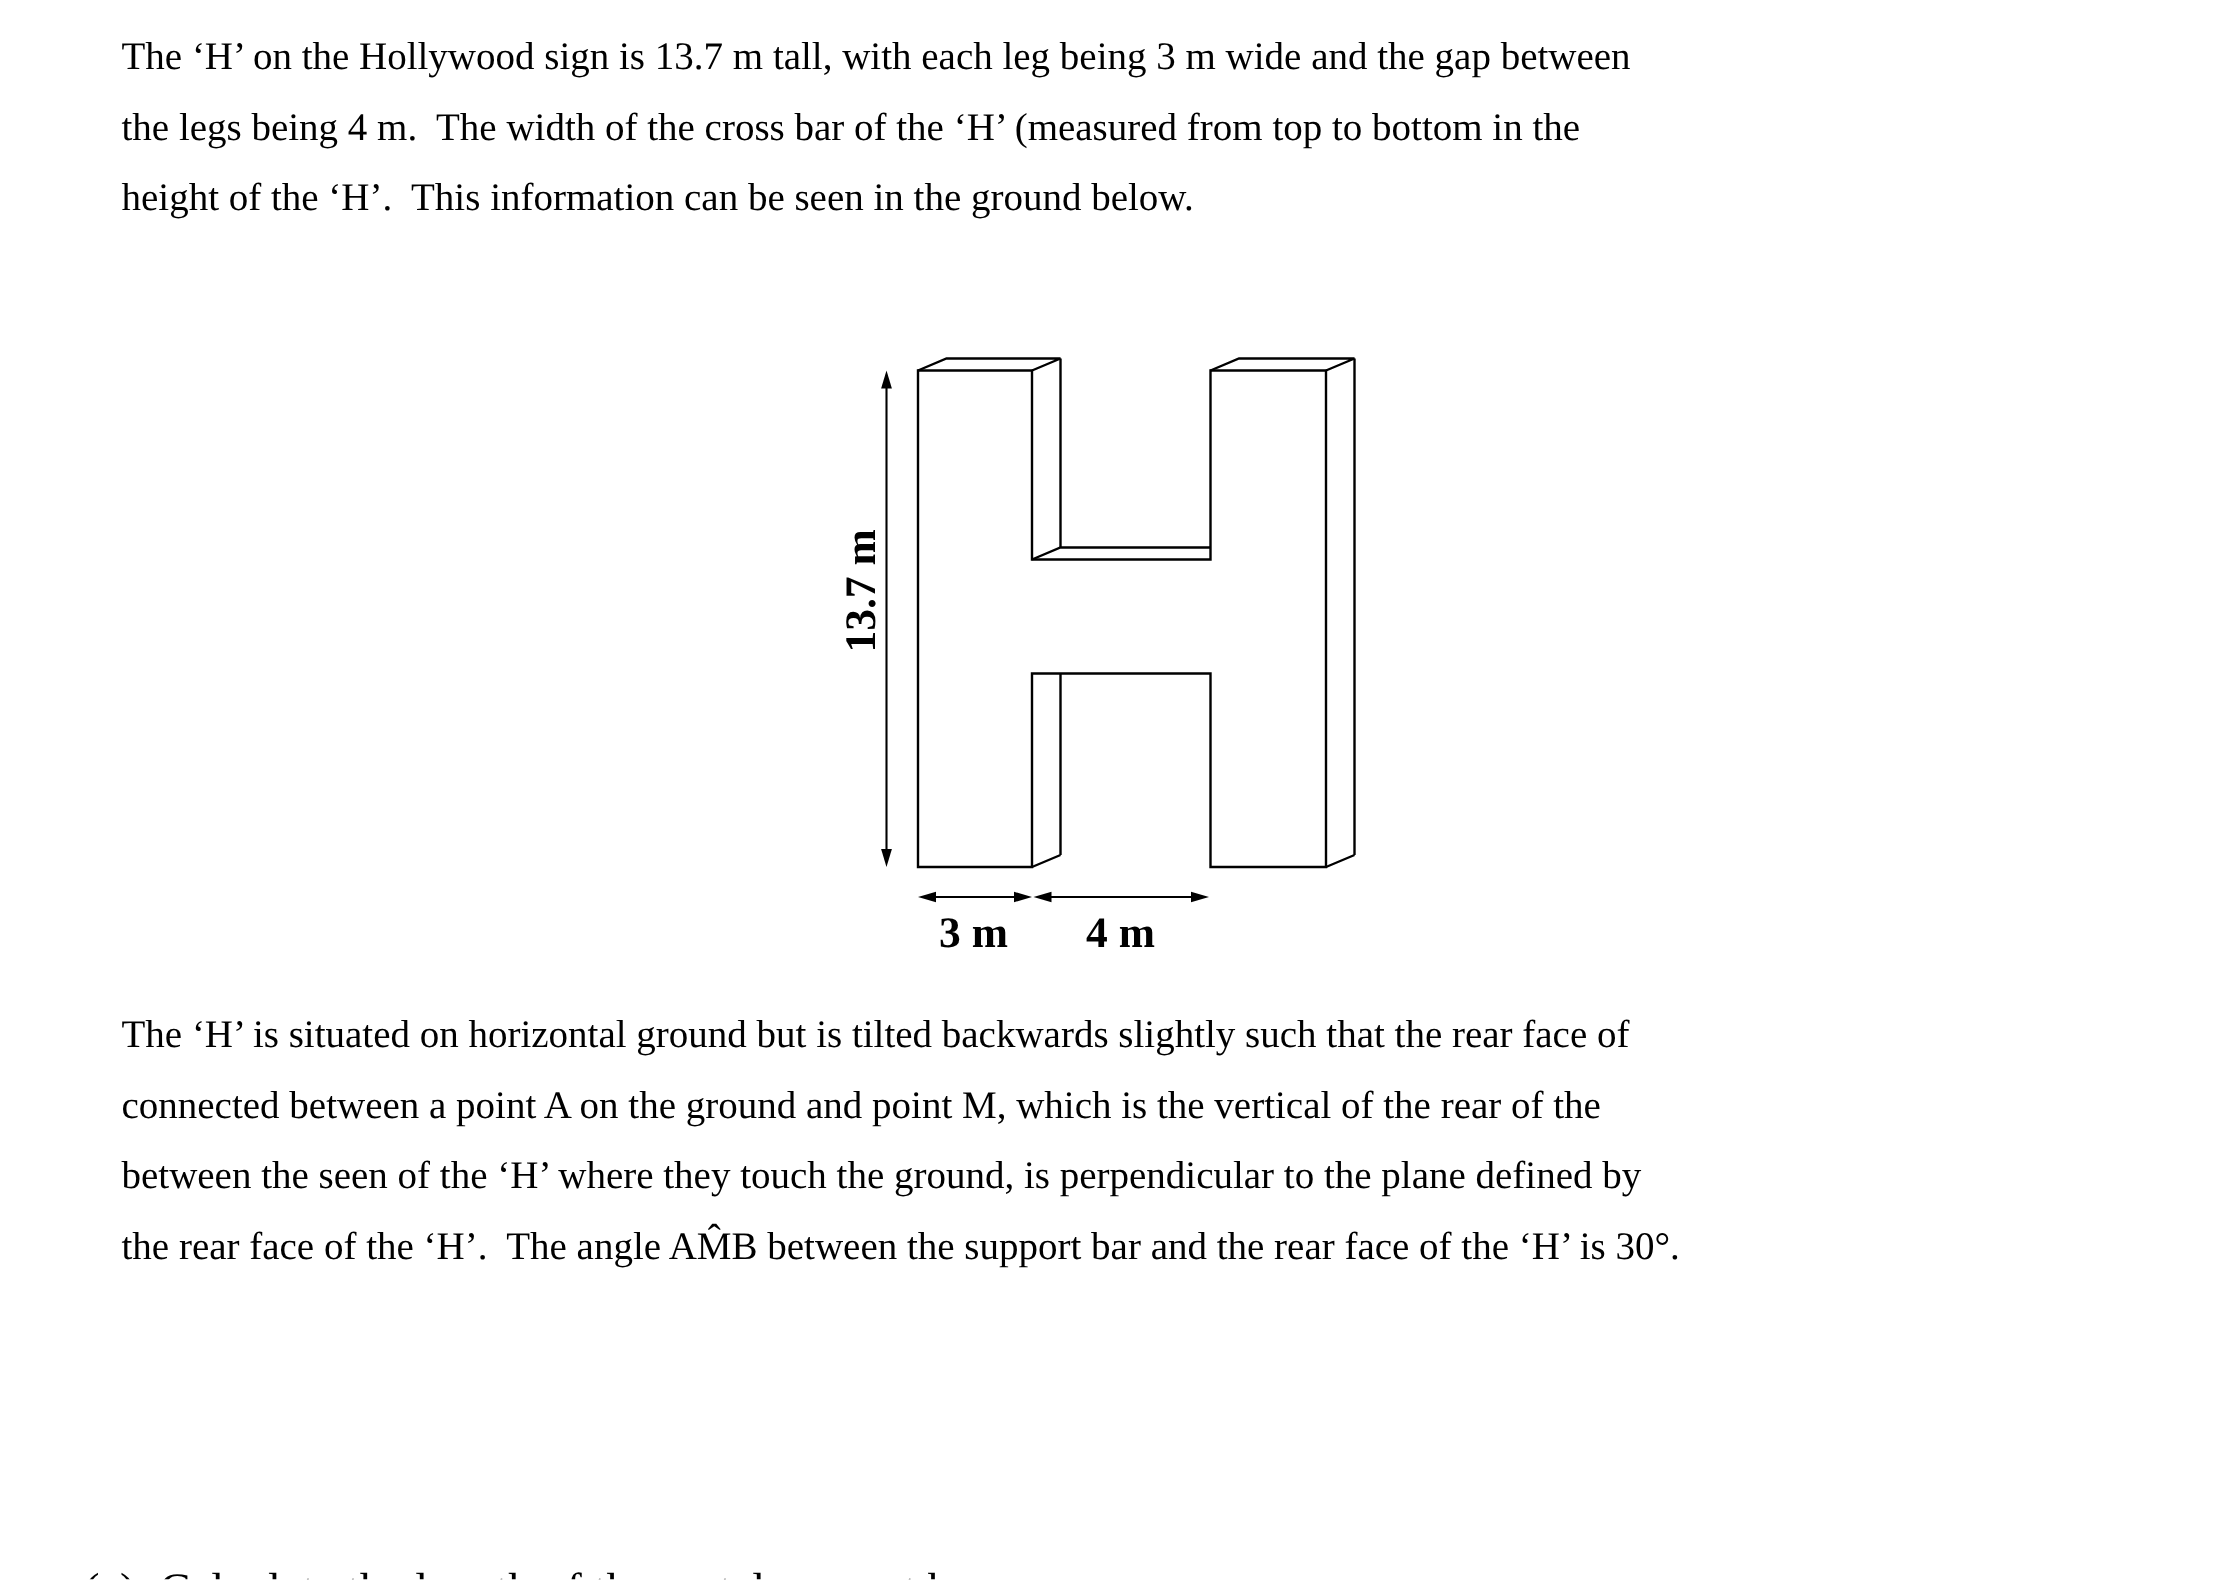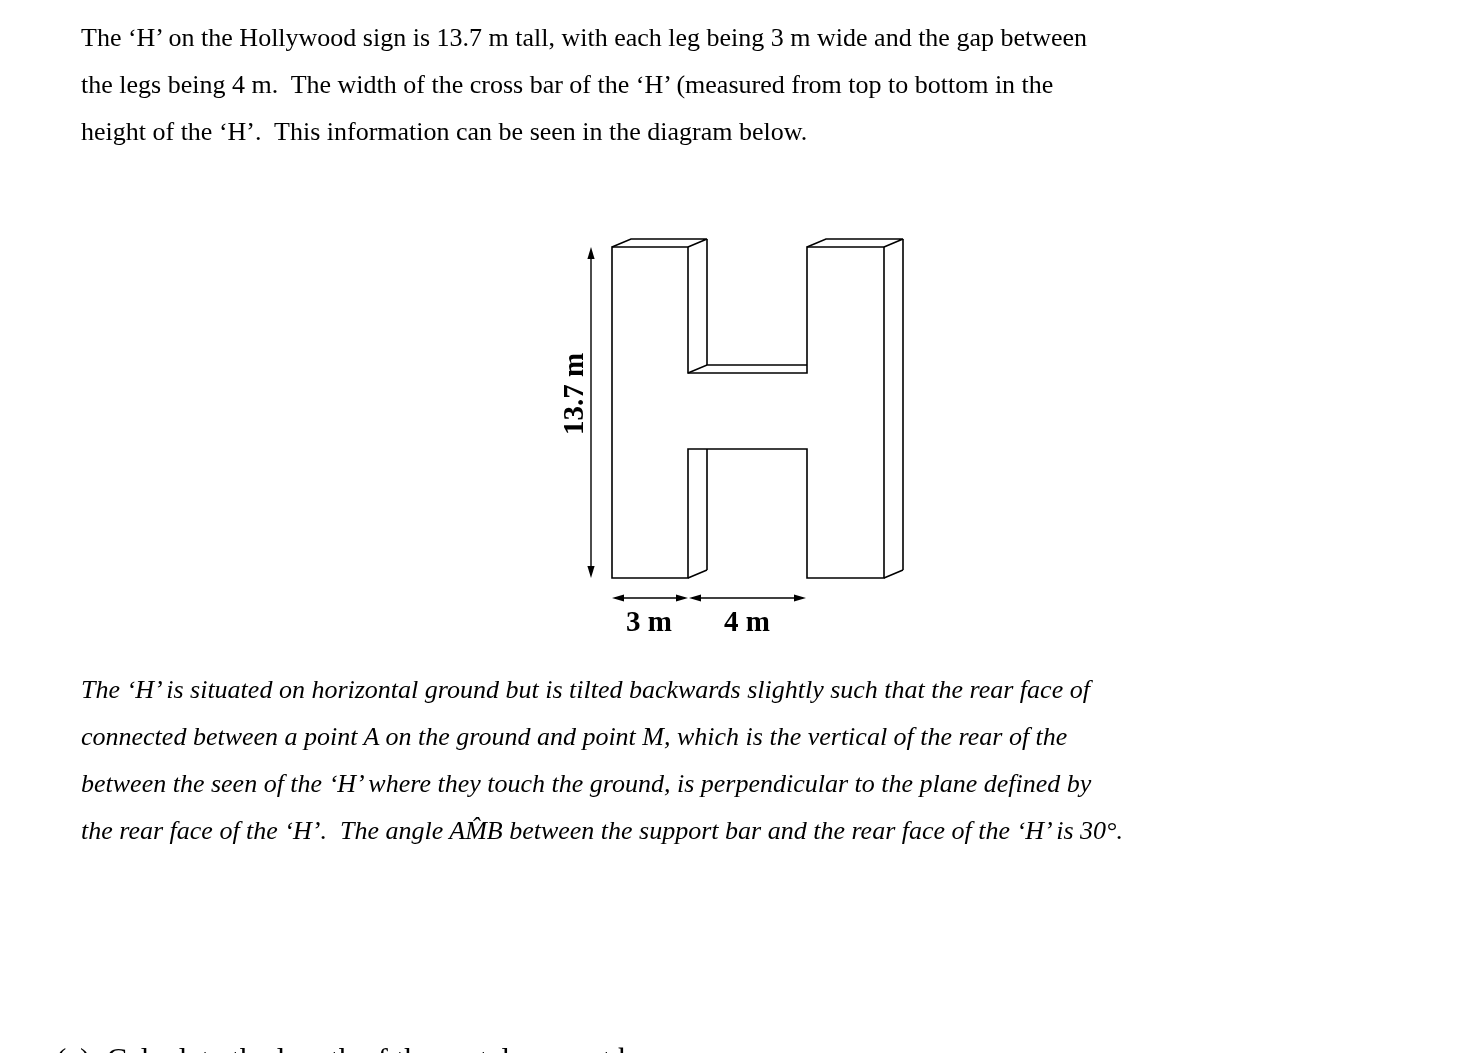--- a/index.html
+++ b/index.html
@@ -16,21 +16,21 @@
     position: absolute;
     left: 33px;
     font-size: 26px;
     line-height: 47px;
     margin-left: 48px;
   }
   .tline {
     white-space: pre;   
   }
   .para-intro { top: 14px; }
-  .para-body  { top: 666px; font-style: italic; }
+  .para-body  { top: 666px; }
   .question {
     position: absolute;
     left: 25px;
     top: 989px;
     font-size: 31px;
     line-height: 47px;
     white-space: pre;
   }
   .qtext { margin-left: 16px; }
   .diagram {
@@ -61,21 +61,21 @@
   }
 </style>
 </head>
 <body>
 
 <div class="page">
 
   <div class="para para-intro">
     <div class="tline">The ‘H’ on the Hollywood sign is 13.7 m tall, with each leg being 3 m wide and the gap between</div>
     <div class="tline">the legs being 4 m.  The width of the cross bar of the ‘H’ (measured from top to bottom in the</div>
-    <div class="tline">height of the ‘H’.  This information can be seen in the diagram below.</div>
+    <div class="tline">height of the ‘H’.  This information can be seen in the ground below.</div>
   </div>
 
   <svg class="diagram" viewBox="545 225 380 415" xmlns="http://www.w3.org/2000/svg">
 
     <path class="outline" d="M612 247 H688 V373 H807 V247 H884 V578 H807 V449 H688 V578 H612 Z"></path>
 
     <path class="outline" d="M612 247 L631 239 H707 L688 247"></path>
 
     <path class="outline" d="M707 239 V365"></path>
 

